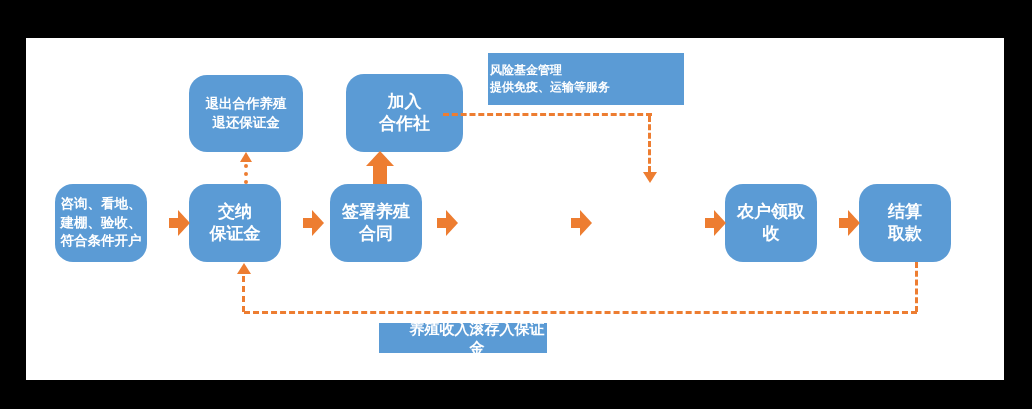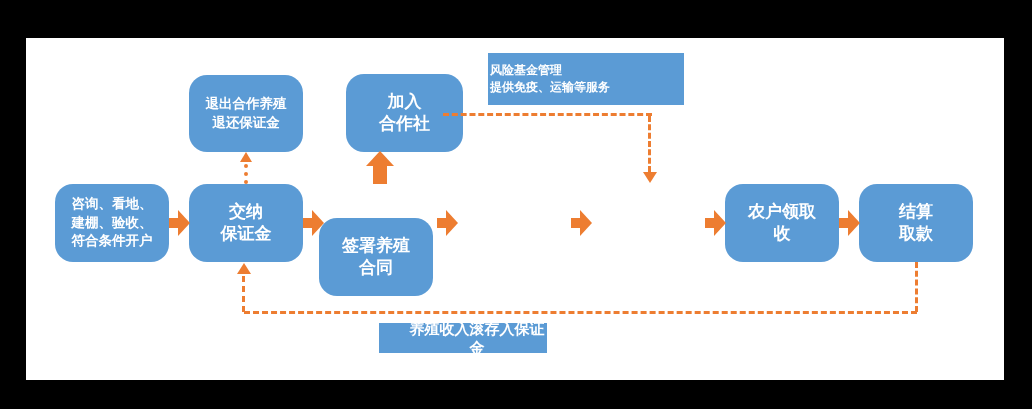--- a/index.html
+++ b/index.html
@@ -7,22 +7,22 @@
          font-family:"Liberation Sans","DejaVu Sans",sans-serif;}
   .canvas{position:absolute;left:26px;top:38px;width:978px;height:342px;background:#ffffff;}
 
   
   .box{position:absolute;background:#5B9BD5;color:#fff;display:flex;align-items:center;
        justify-content:center;text-align:center;font-weight:700;}
   .rounded{border-radius:18px;}
   .box-label{white-space:pre-line;line-height:1.28;font-size:17px;}
   .small-label{font-size:13.5px;line-height:1.4;}
 
-  .step{top:146px;width:114px;height:78px;}
-  .s1{left:29px;}.s2{left:163px;}.s3{left:293px;margin-top:34px;}.s4{left:431px;}
+  .step{top:146px;width:92px;height:78px;}
+  .s1{left:29px;}.s2{left:163px;}.s3{left:304px;}.s4{left:431px;}
   .s5{left:565px;}.s6{left:699px;}.s7{left:833px;}
 
   .exit-box{left:163px;top:37px;width:114px;height:77px;}
   .join-box{left:297px;top:36px;width:117px;height:78px;margin-left:23px;}
   .risk-box{left:462px;top:15px;width:196px;height:52px;justify-content:flex-start;}
   .risk-box .box-label{font-size:12px;text-align:left;padding-left:2px;line-height:1.45;}
   .income-box{left:353px;top:285px;width:168px;height:30px;}
   .income-box .box-label{font-size:15px;margin-left:28px;}
 
   

